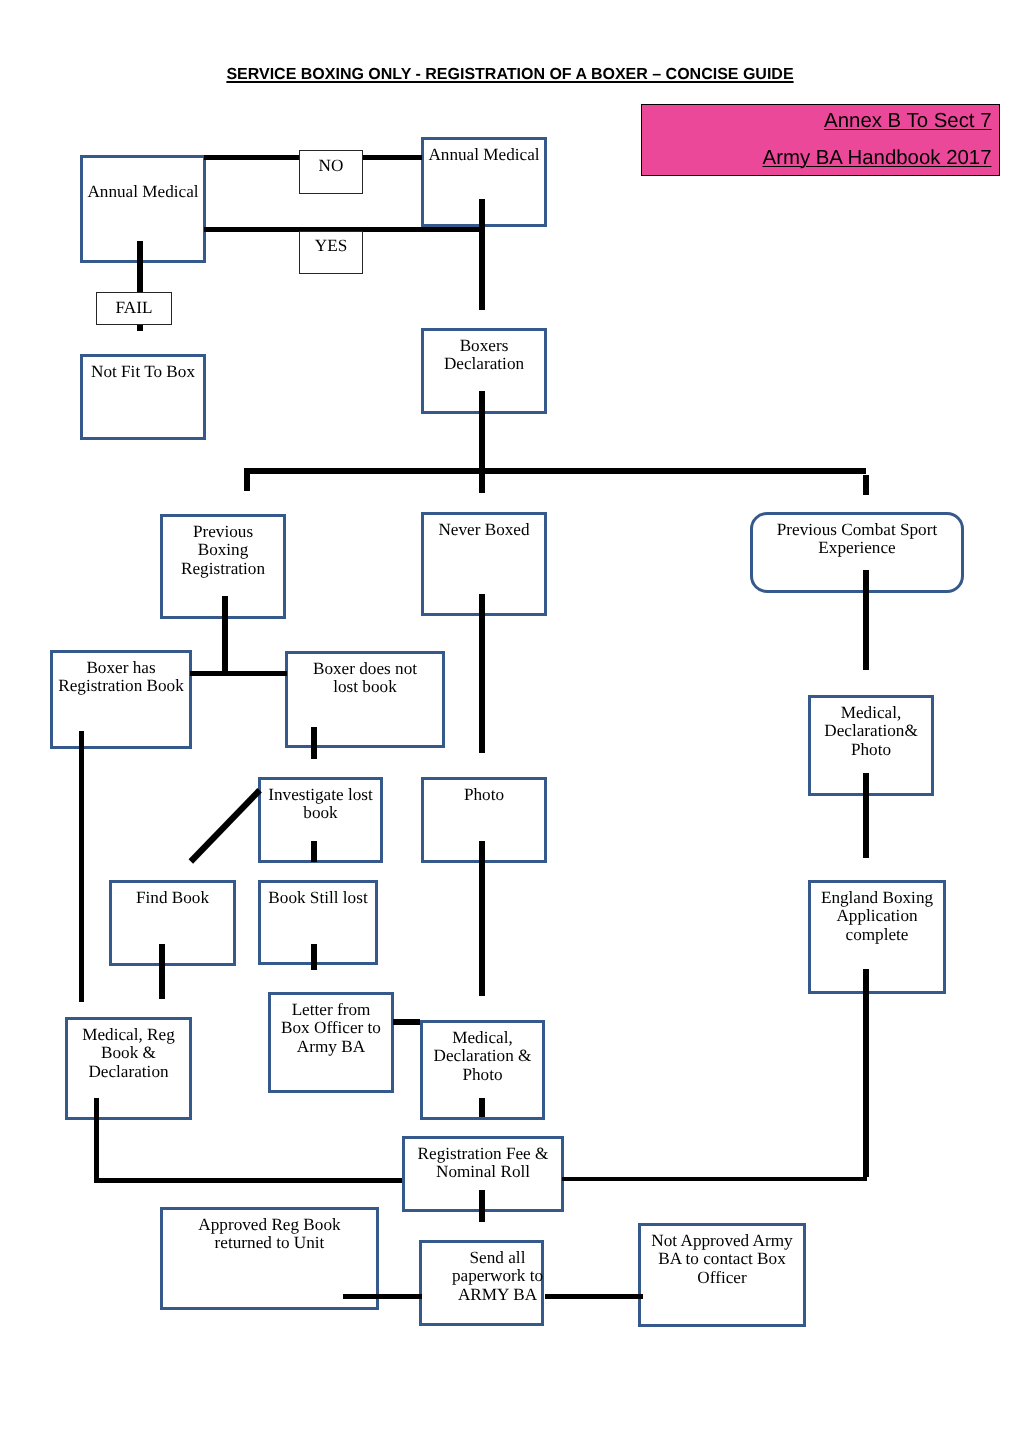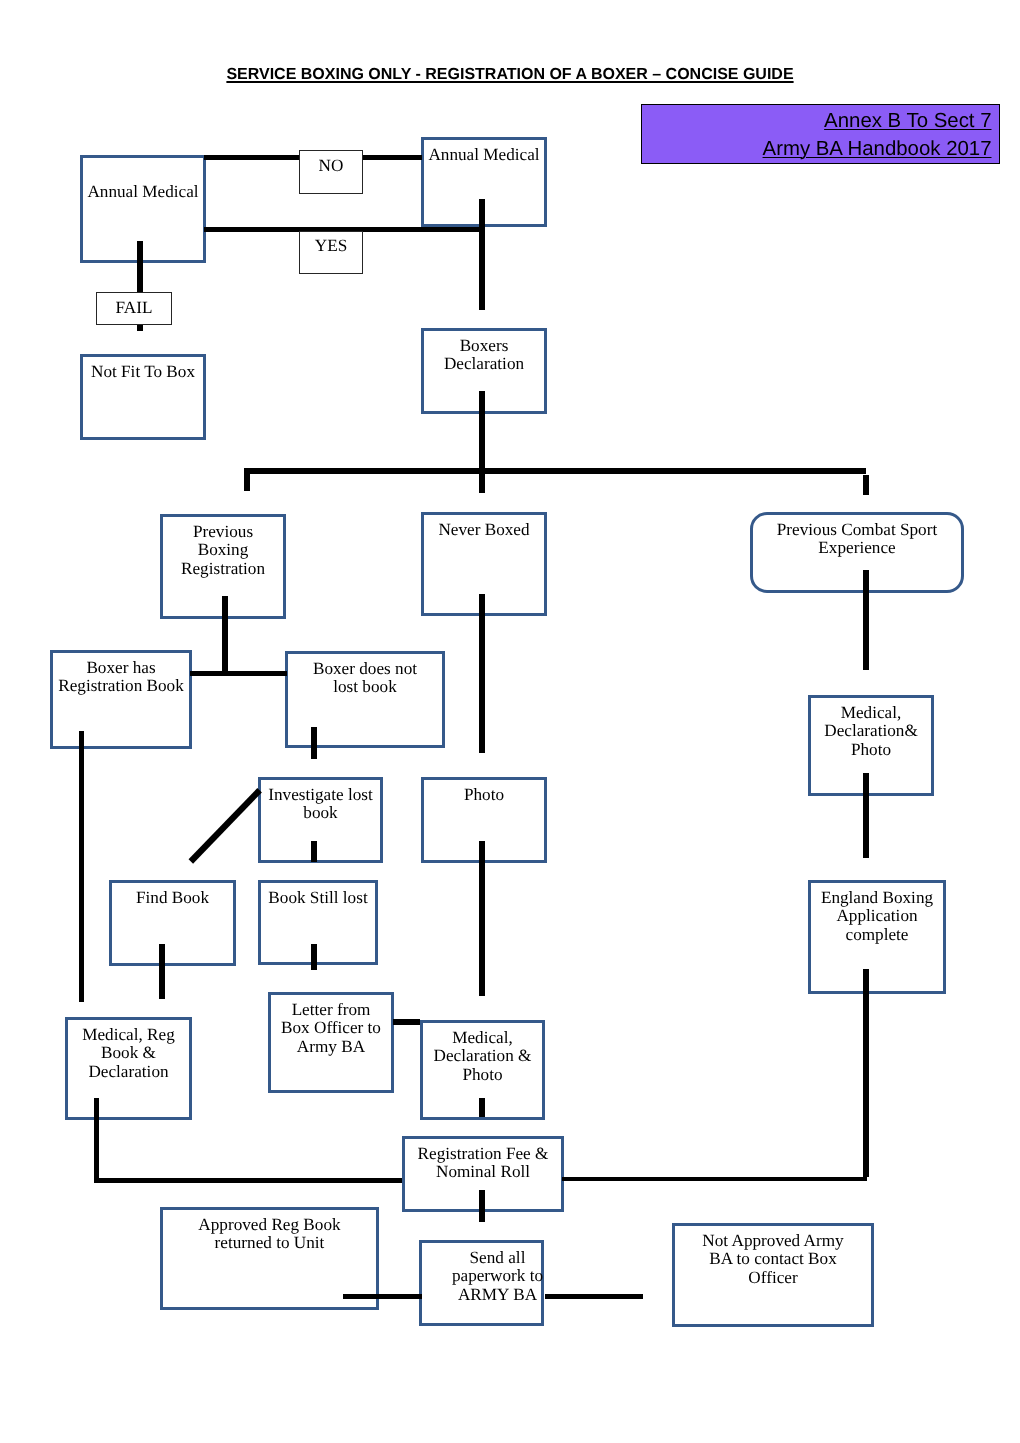--- a/index.html
+++ b/index.html
@@ -6,27 +6,27 @@
   html,body{margin:0;padding:0;background:#ffffff;}
   body{width:1020px;height:1443px;position:relative;overflow:hidden;
        font-family:"Liberation Serif", serif;color:#000;
        -webkit-font-smoothing:antialiased;text-rendering:geometricPrecision;}
   #page{position:absolute;left:0;top:0;width:1020px;height:1443px;}
   .layer{position:absolute;left:0;top:0;width:1020px;height:1443px;}
   .ttl{position:absolute;left:0;width:1020px;top:66px;text-align:center;
        font-family:"Liberation Sans",sans-serif;font-weight:bold;font-size:16px;
        white-space:nowrap;text-decoration:underline;
        text-underline-offset:2.4px;text-decoration-thickness:1.7px;color:#000;}
-  .annex{position:absolute;left:641px;top:104px;width:359px;height:60px;
-         border:1.1px solid #000;background:#8b5cf6;box-sizing:border-box;}
+  .annex{position:absolute;left:641px;top:104px;width:359px;height:72px;
+         border:1.1px solid #000;background:#ec4899;box-sizing:border-box;}
   .annexline{position:absolute;right:7.5px;font-family:"Liberation Sans",sans-serif;
              font-size:20.4px;text-align:right;white-space:nowrap;color:#000;line-height:24.1px;}
   .annexline span{text-decoration:underline;text-underline-offset:1.5px;text-decoration-thickness:1.4px;}
   .annexline.l1{top:4px;}
-  .annexline.l2{top:32px;text-align:right;}
+  .annexline.l2{top:41px;text-align:right;}
   .bx{position:absolute;box-sizing:border-box;border:3px solid #35598A;background:#fff;}
   .bx.thin{border:1.2px solid #262626;}
   .bx .tx{position:absolute;left:-3px;right:-3px;font-size:17.2px;line-height:18.8px;
           text-align:center;color:#000;}
   .ln{position:absolute;background:#000;}
   svg.diag{position:absolute;left:0;top:0;overflow:visible;pointer-events:none;}
 </style>
 </head>
 <body>
 
@@ -156,21 +156,21 @@
       <div>returned to Unit</div>
     </div>
   </div>
   <div class="bx" id="b-send-all-paperwork" style="left:419px;top:1240px;width:125px;height:86px;">
     <div class="tx" style="top:5.5px;padding-left:32px;">
       <div>Send all</div>
       <div>paperwork to</div>
       <div>ARMY BA</div>
     </div>
   </div>
-  <div class="bx" id="b-not-approved" style="left:672px;top:1223px;width:202px;height:104px;padding-left:34px;">
+  <div class="bx" id="b-not-approved" style="left:638px;top:1223px;width:168px;height:104px;padding-left:34px;">
     <div class="tx" style="top:5.5px;">
       <div>Not Approved Army</div>
       <div>BA to contact Box</div>
       <div>Officer</div>
     </div>
   </div>
   </div>
   <div class="layer conns">
     <div class="ln" style="left:204px;top:154.5px;width:96px;height:5px;"></div>
     <div class="ln" style="left:362px;top:154.5px;width:60px;height:5px;"></div>

